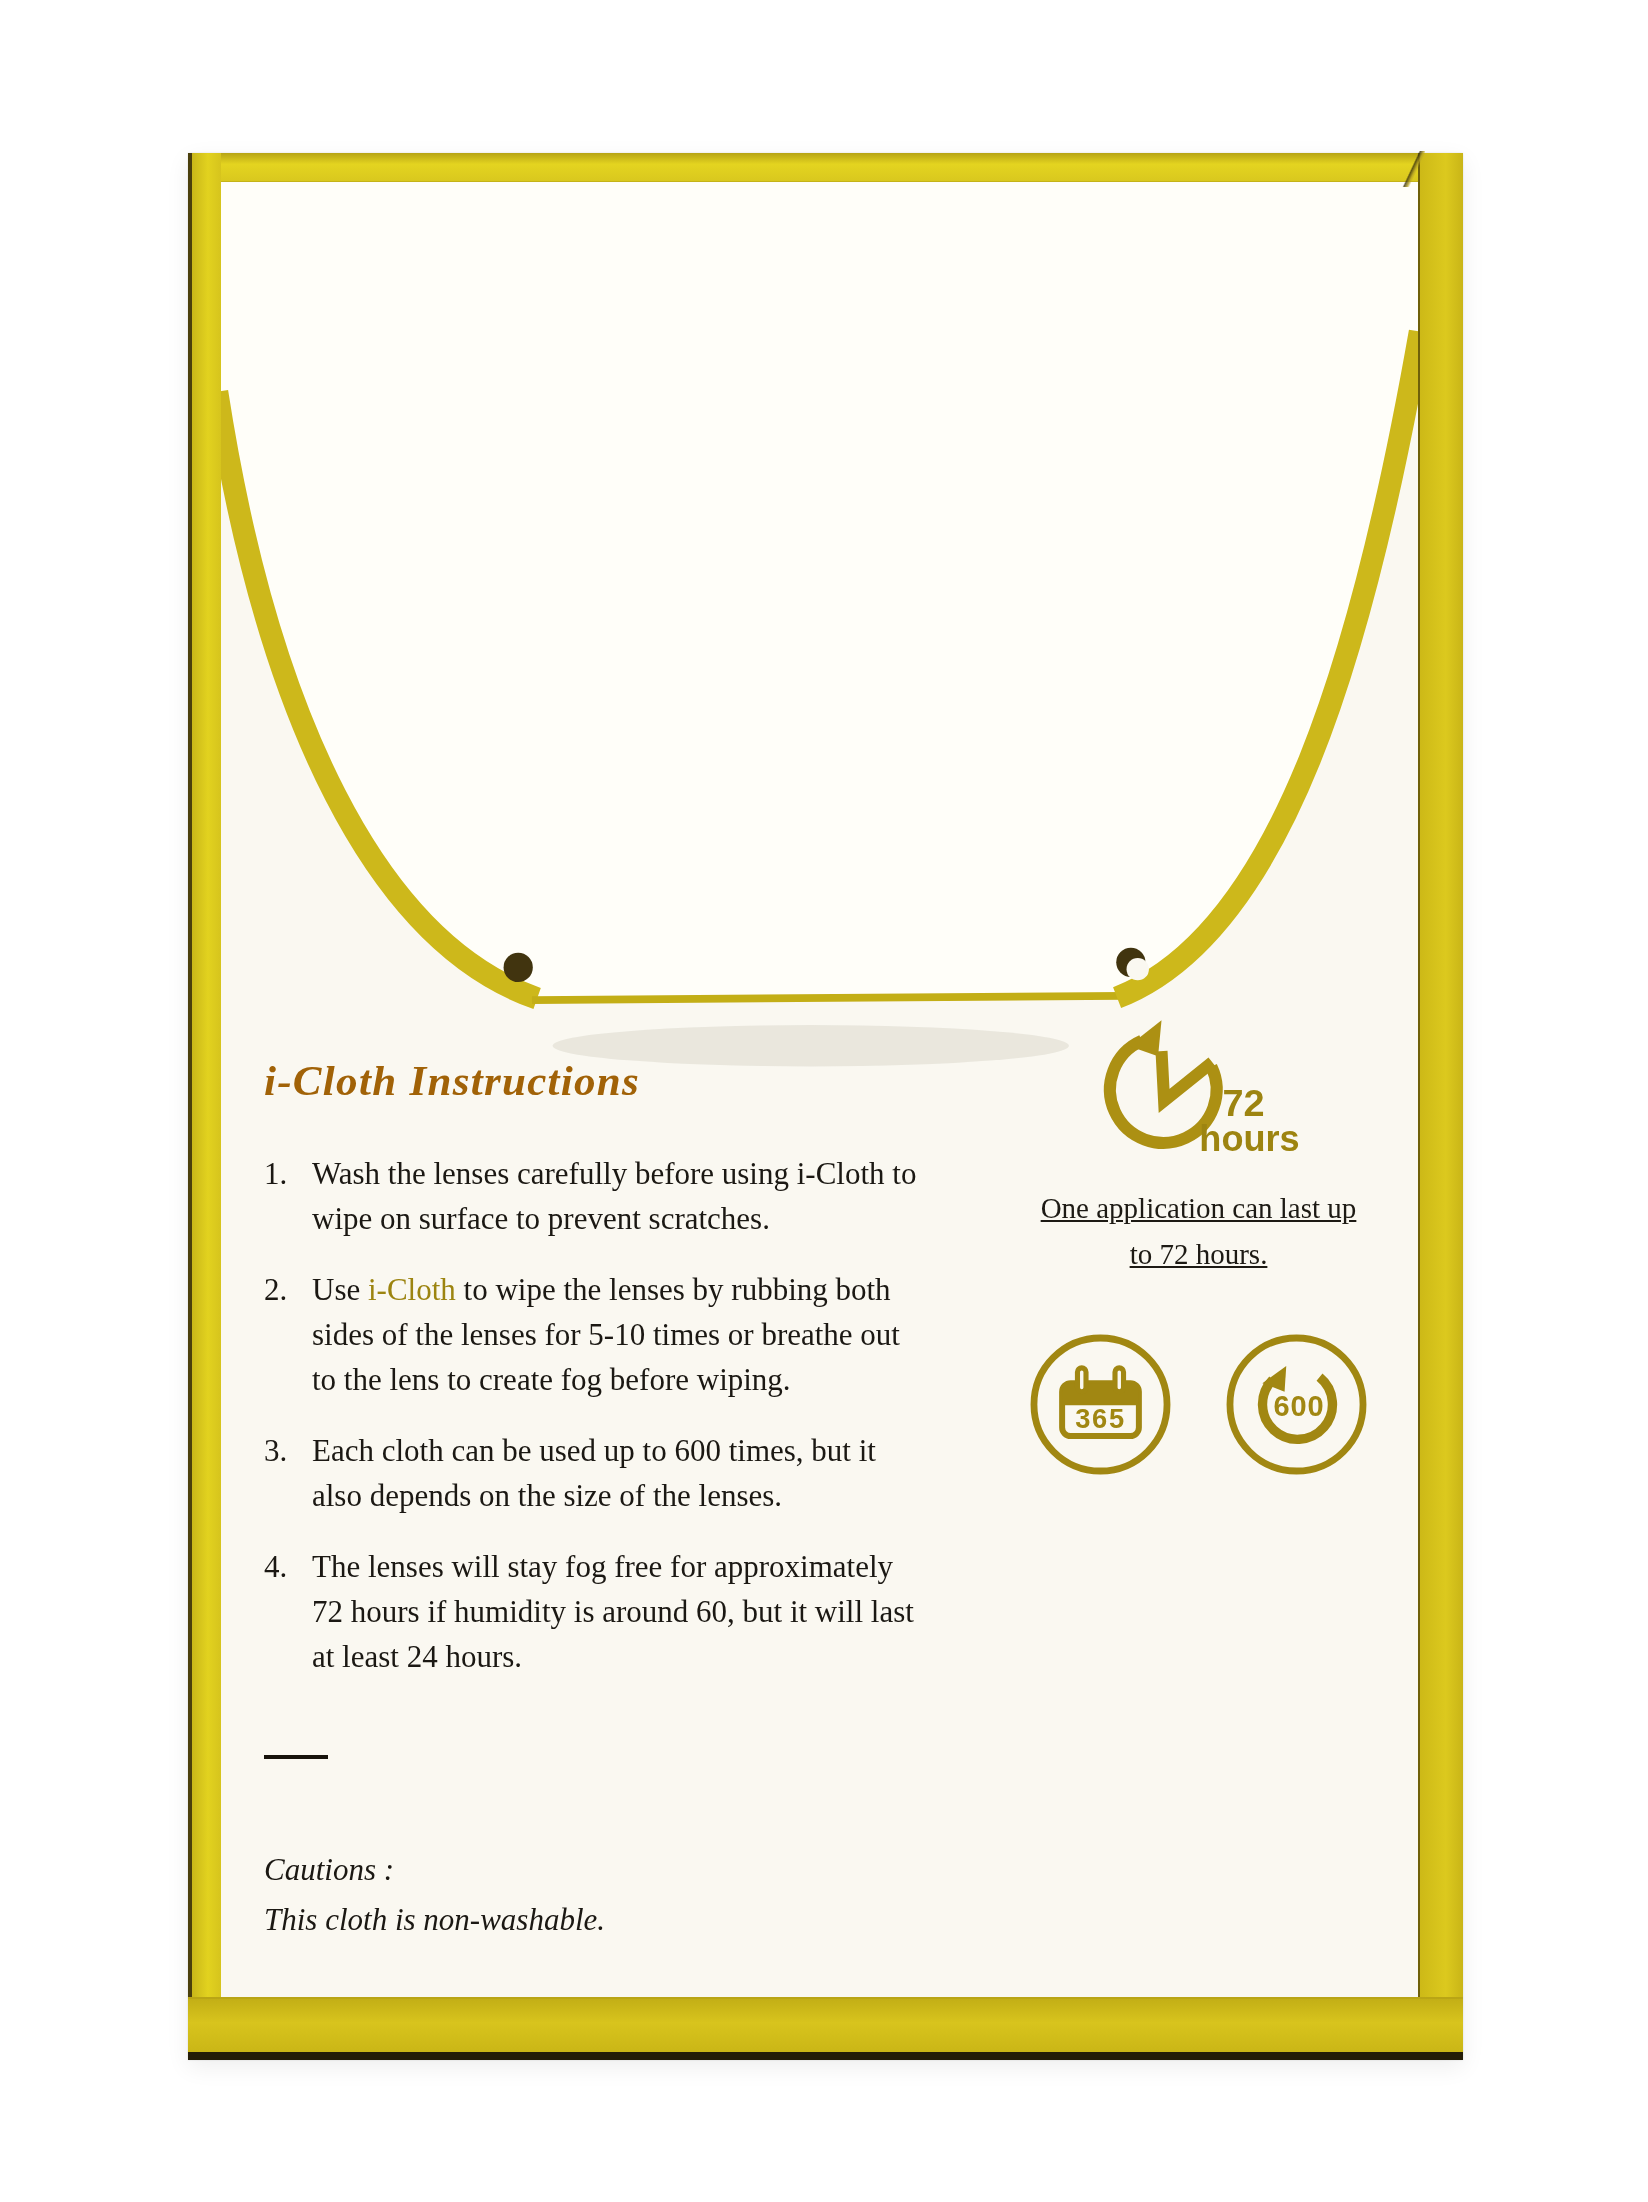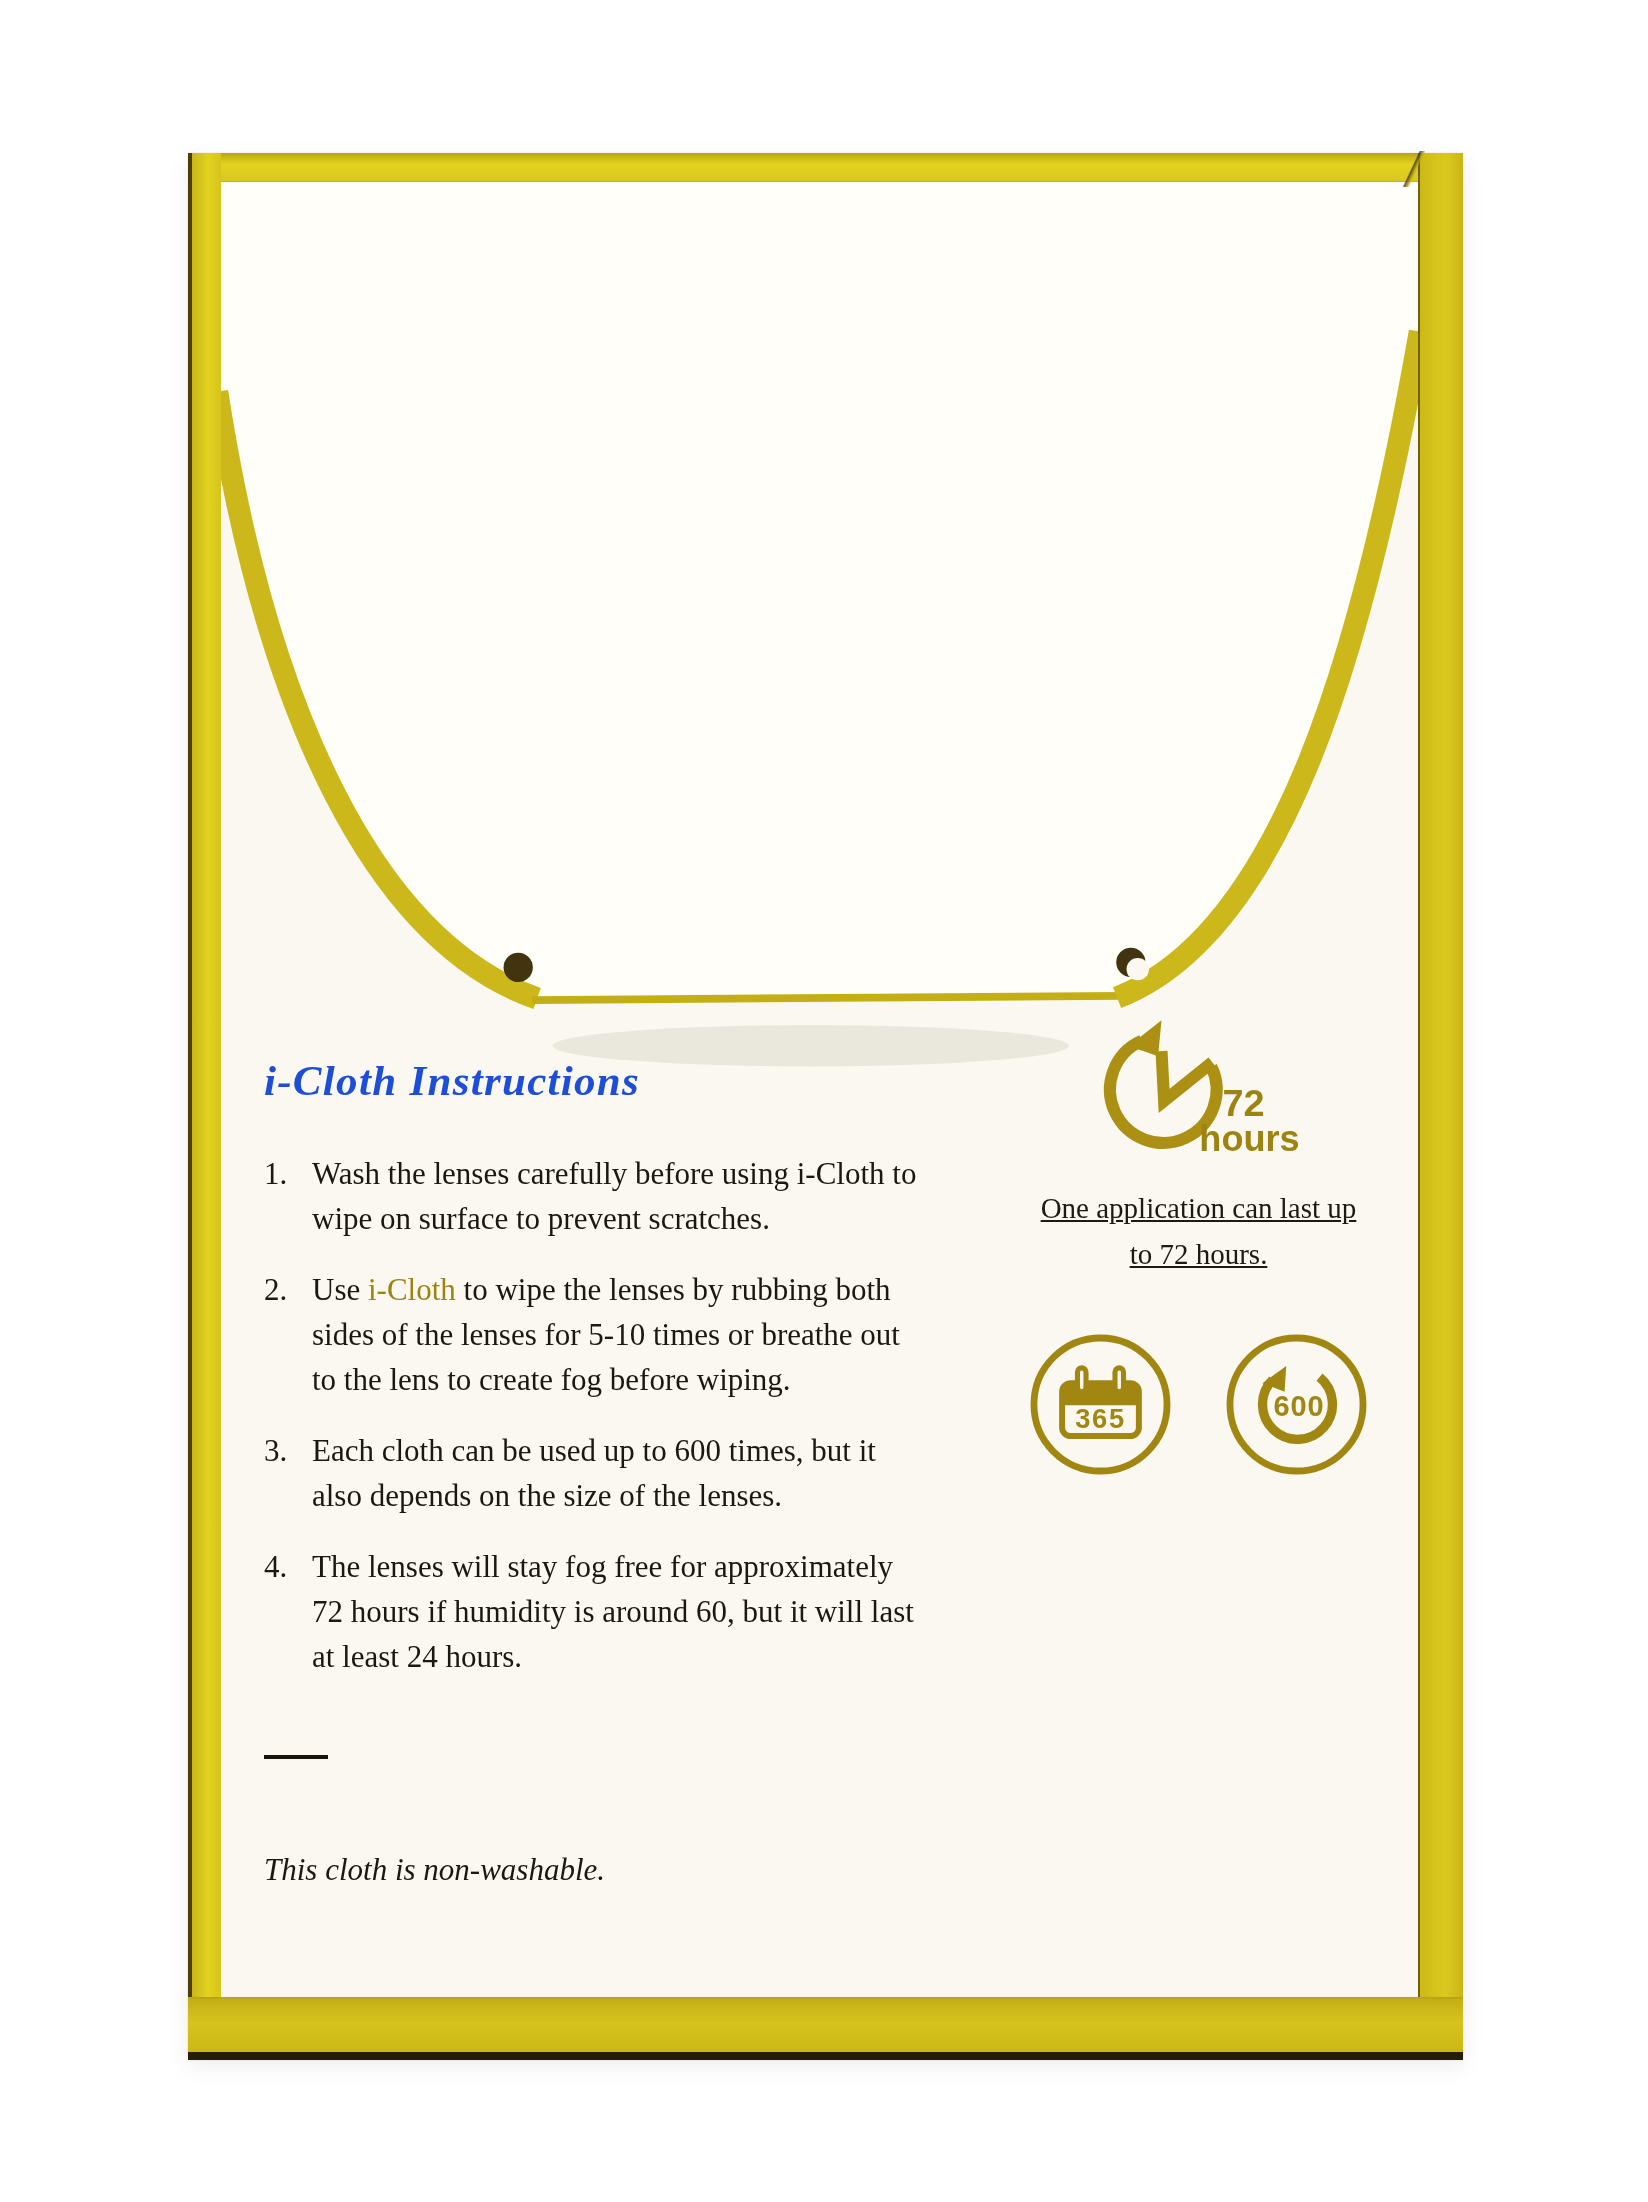--- a/index.html
+++ b/index.html
@@ -31,21 +31,21 @@
     border-bottom:8.6px solid #241d07;}
   .corner-nick{position:absolute;top:-1.7px;right:38px;width:24px;height:36px;
     background:linear-gradient(115deg,transparent 44%,#3f360d 48%,#b6a224 56%,transparent 62%);
     opacity:.8;}
   
   .curve-svg{position:absolute;left:29px;top:27.5px;}
   
   .content-left{position:absolute;left:76px;top:900px;width:774px;color:#1b1813;}
   .title{
     margin:0;font-size:43px;line-height:55px;font-style:italic;font-weight:bold;
-    color:#1d4ed8;letter-spacing:1.3px;
+    color:#a16207;letter-spacing:1.3px;
   }
   .ins-list{margin:43px 0 0 0;padding:0;list-style:none;}
   .ins-item{display:flex;margin:0 0 26px 0;font-size:31px;line-height:45px;}
   .ins-num{width:48px;flex:0 0 48px;}
   .ins-lines{flex:1;}
   .ins-line{display:block;white-space:nowrap;}
   .brand{color:#9c8410;}
   .divider{margin-top:76px;width:64px;height:4.3px;background:#17130b;}
   .cautions{margin-top:86px;font-style:italic;font-size:31px;line-height:50px;color:#1b1813;}
   
@@ -110,20 +110,21 @@
             <span class="ins-line">The lenses will stay fog free for approximately</span>
             <span class="ins-line">72 hours if humidity is around 60, but it will last</span>
             <span class="ins-line">at least 24 hours.</span>
           </span>
         </li>
       </ol>
 
       <div class="divider"></div>
 
       <div class="cautions">
+        <span class="ins-line">Cautions :</span>
         <span class="ins-line">This cloth is non-washable.</span>
       </div>
     </div>
 
     <div class="content-right">
 
       <svg class="badge-svg" width="215" height="151" viewBox="0 0 250 175">
         <path d="M 59,32 A 62,62 0 1 0 140,62" fill="none" stroke="#ac9013" stroke-width="14"></path>
         <polygon points="44,38 82,8 78,50" fill="#ac9013"></polygon>
         <polyline points="82,44 85,102 141,57" fill="none" stroke="#ac9013" stroke-width="14"></polyline>

